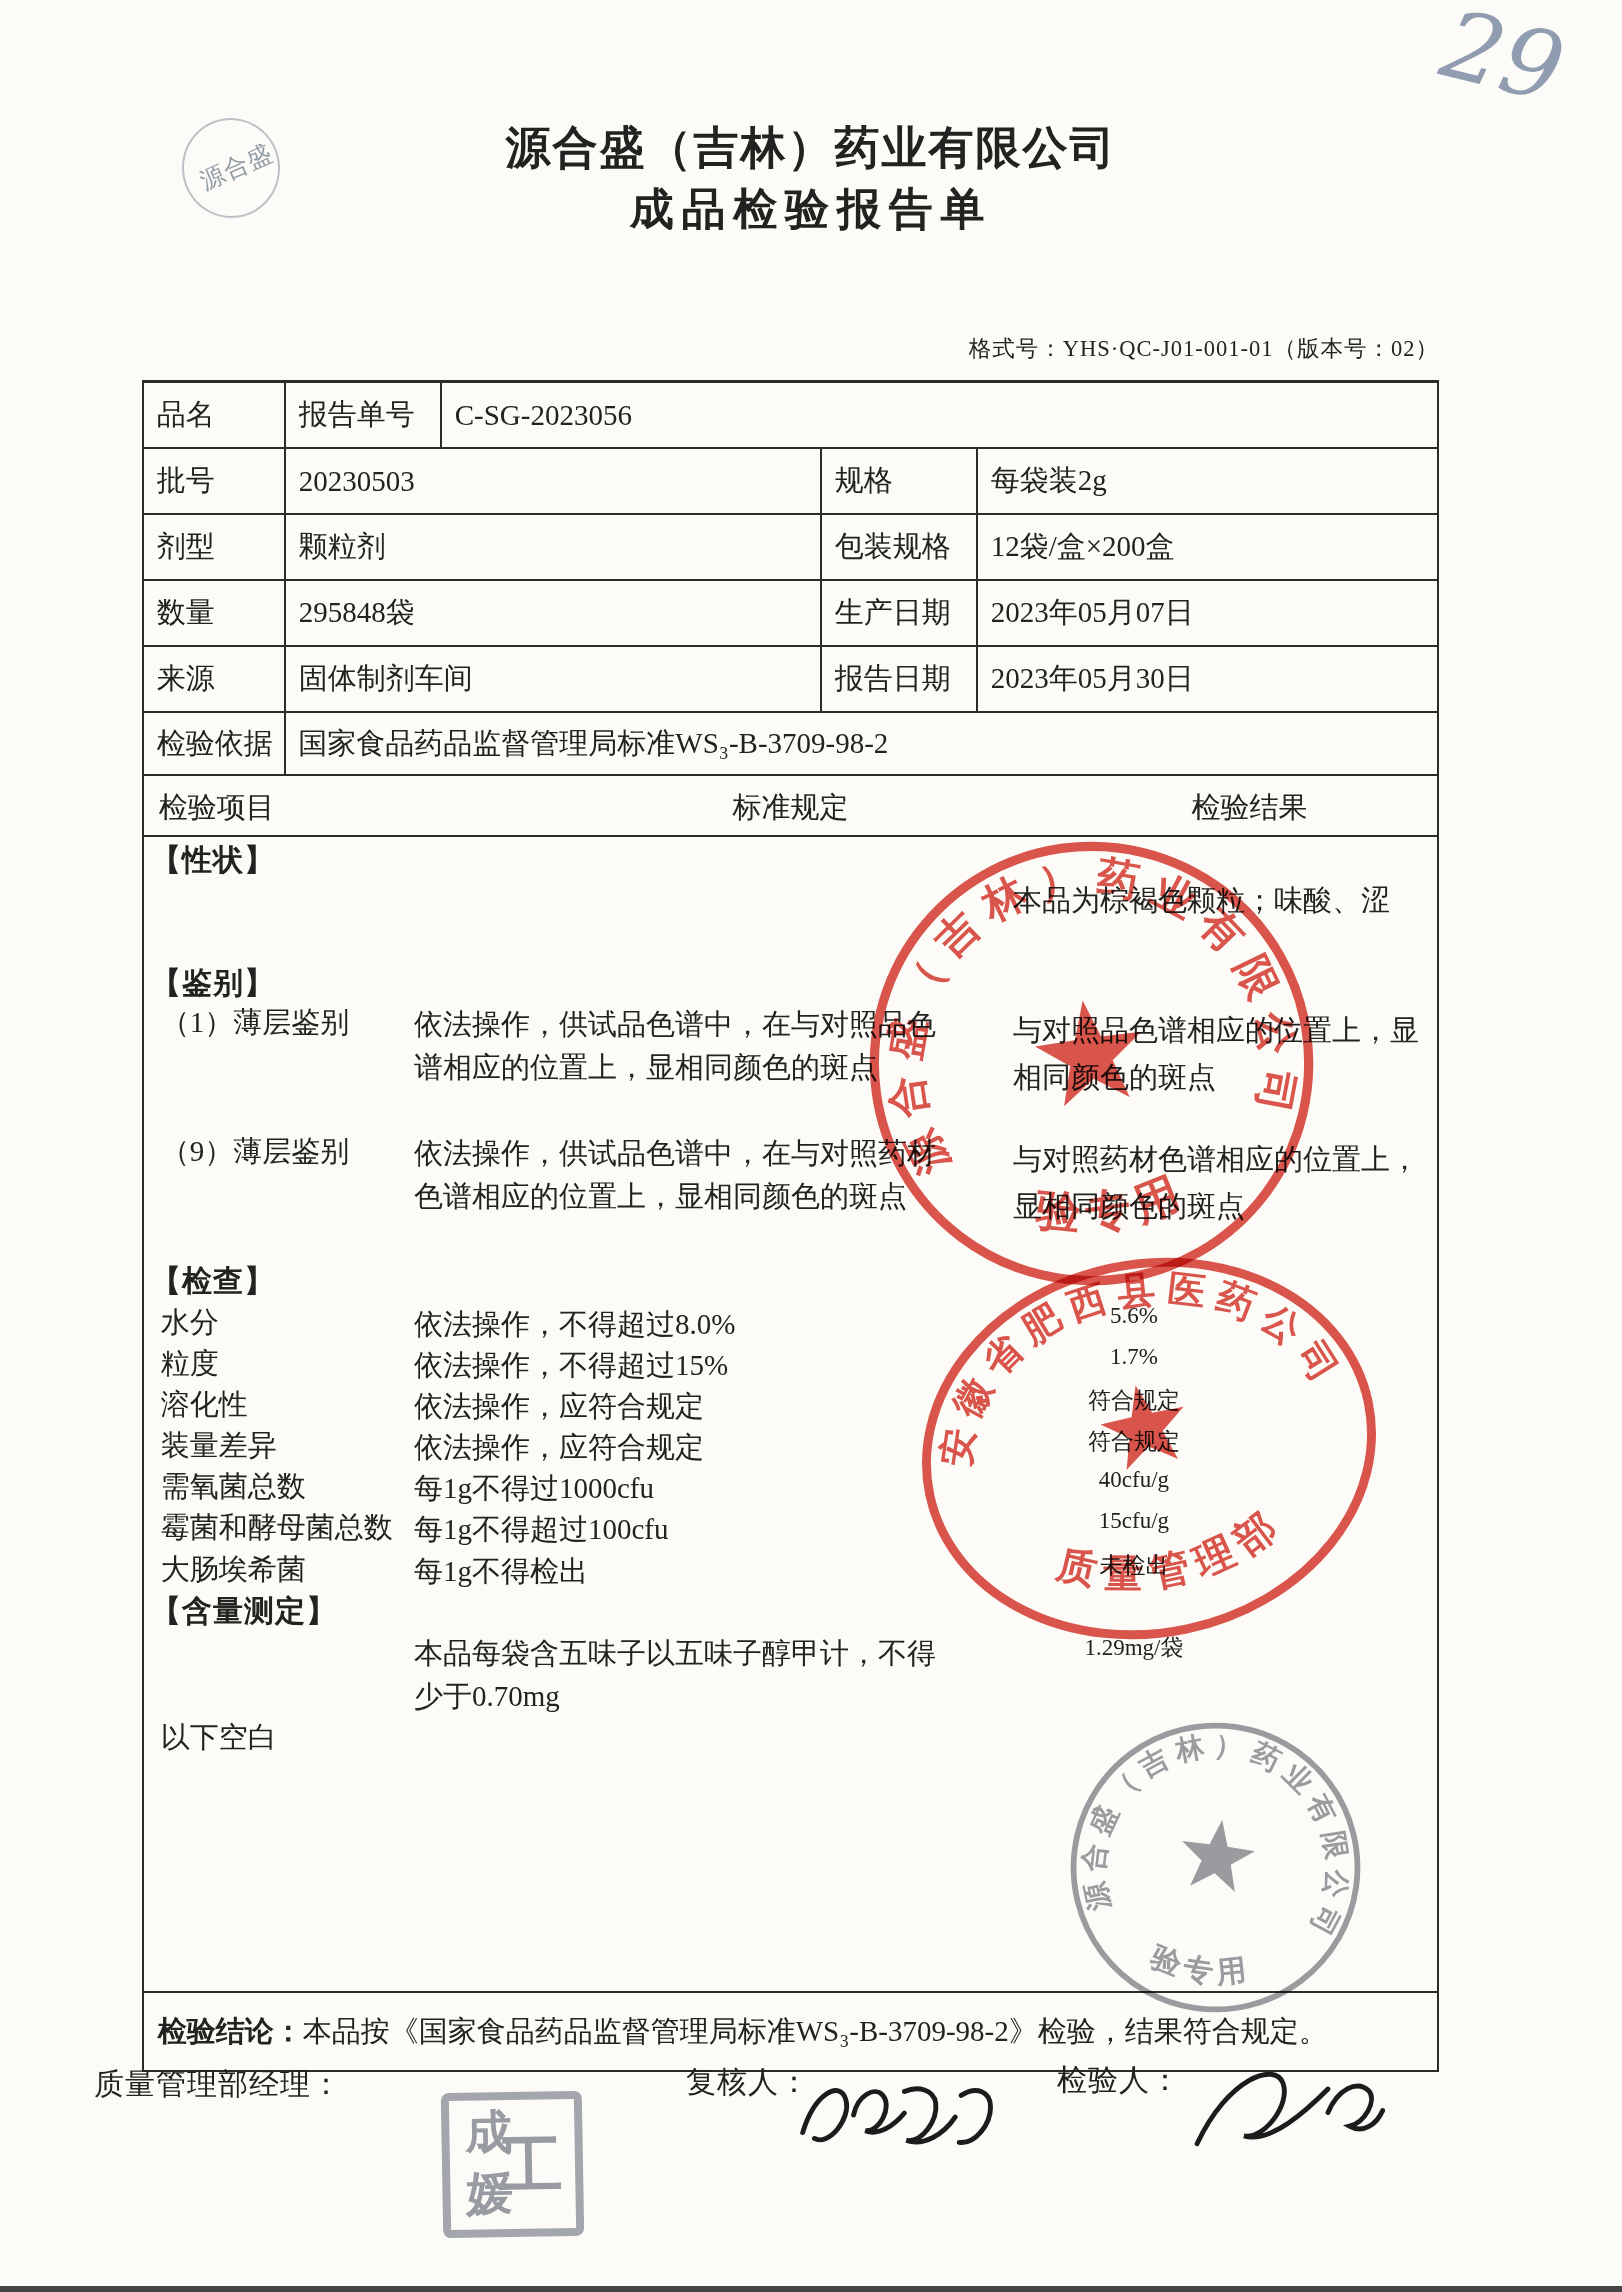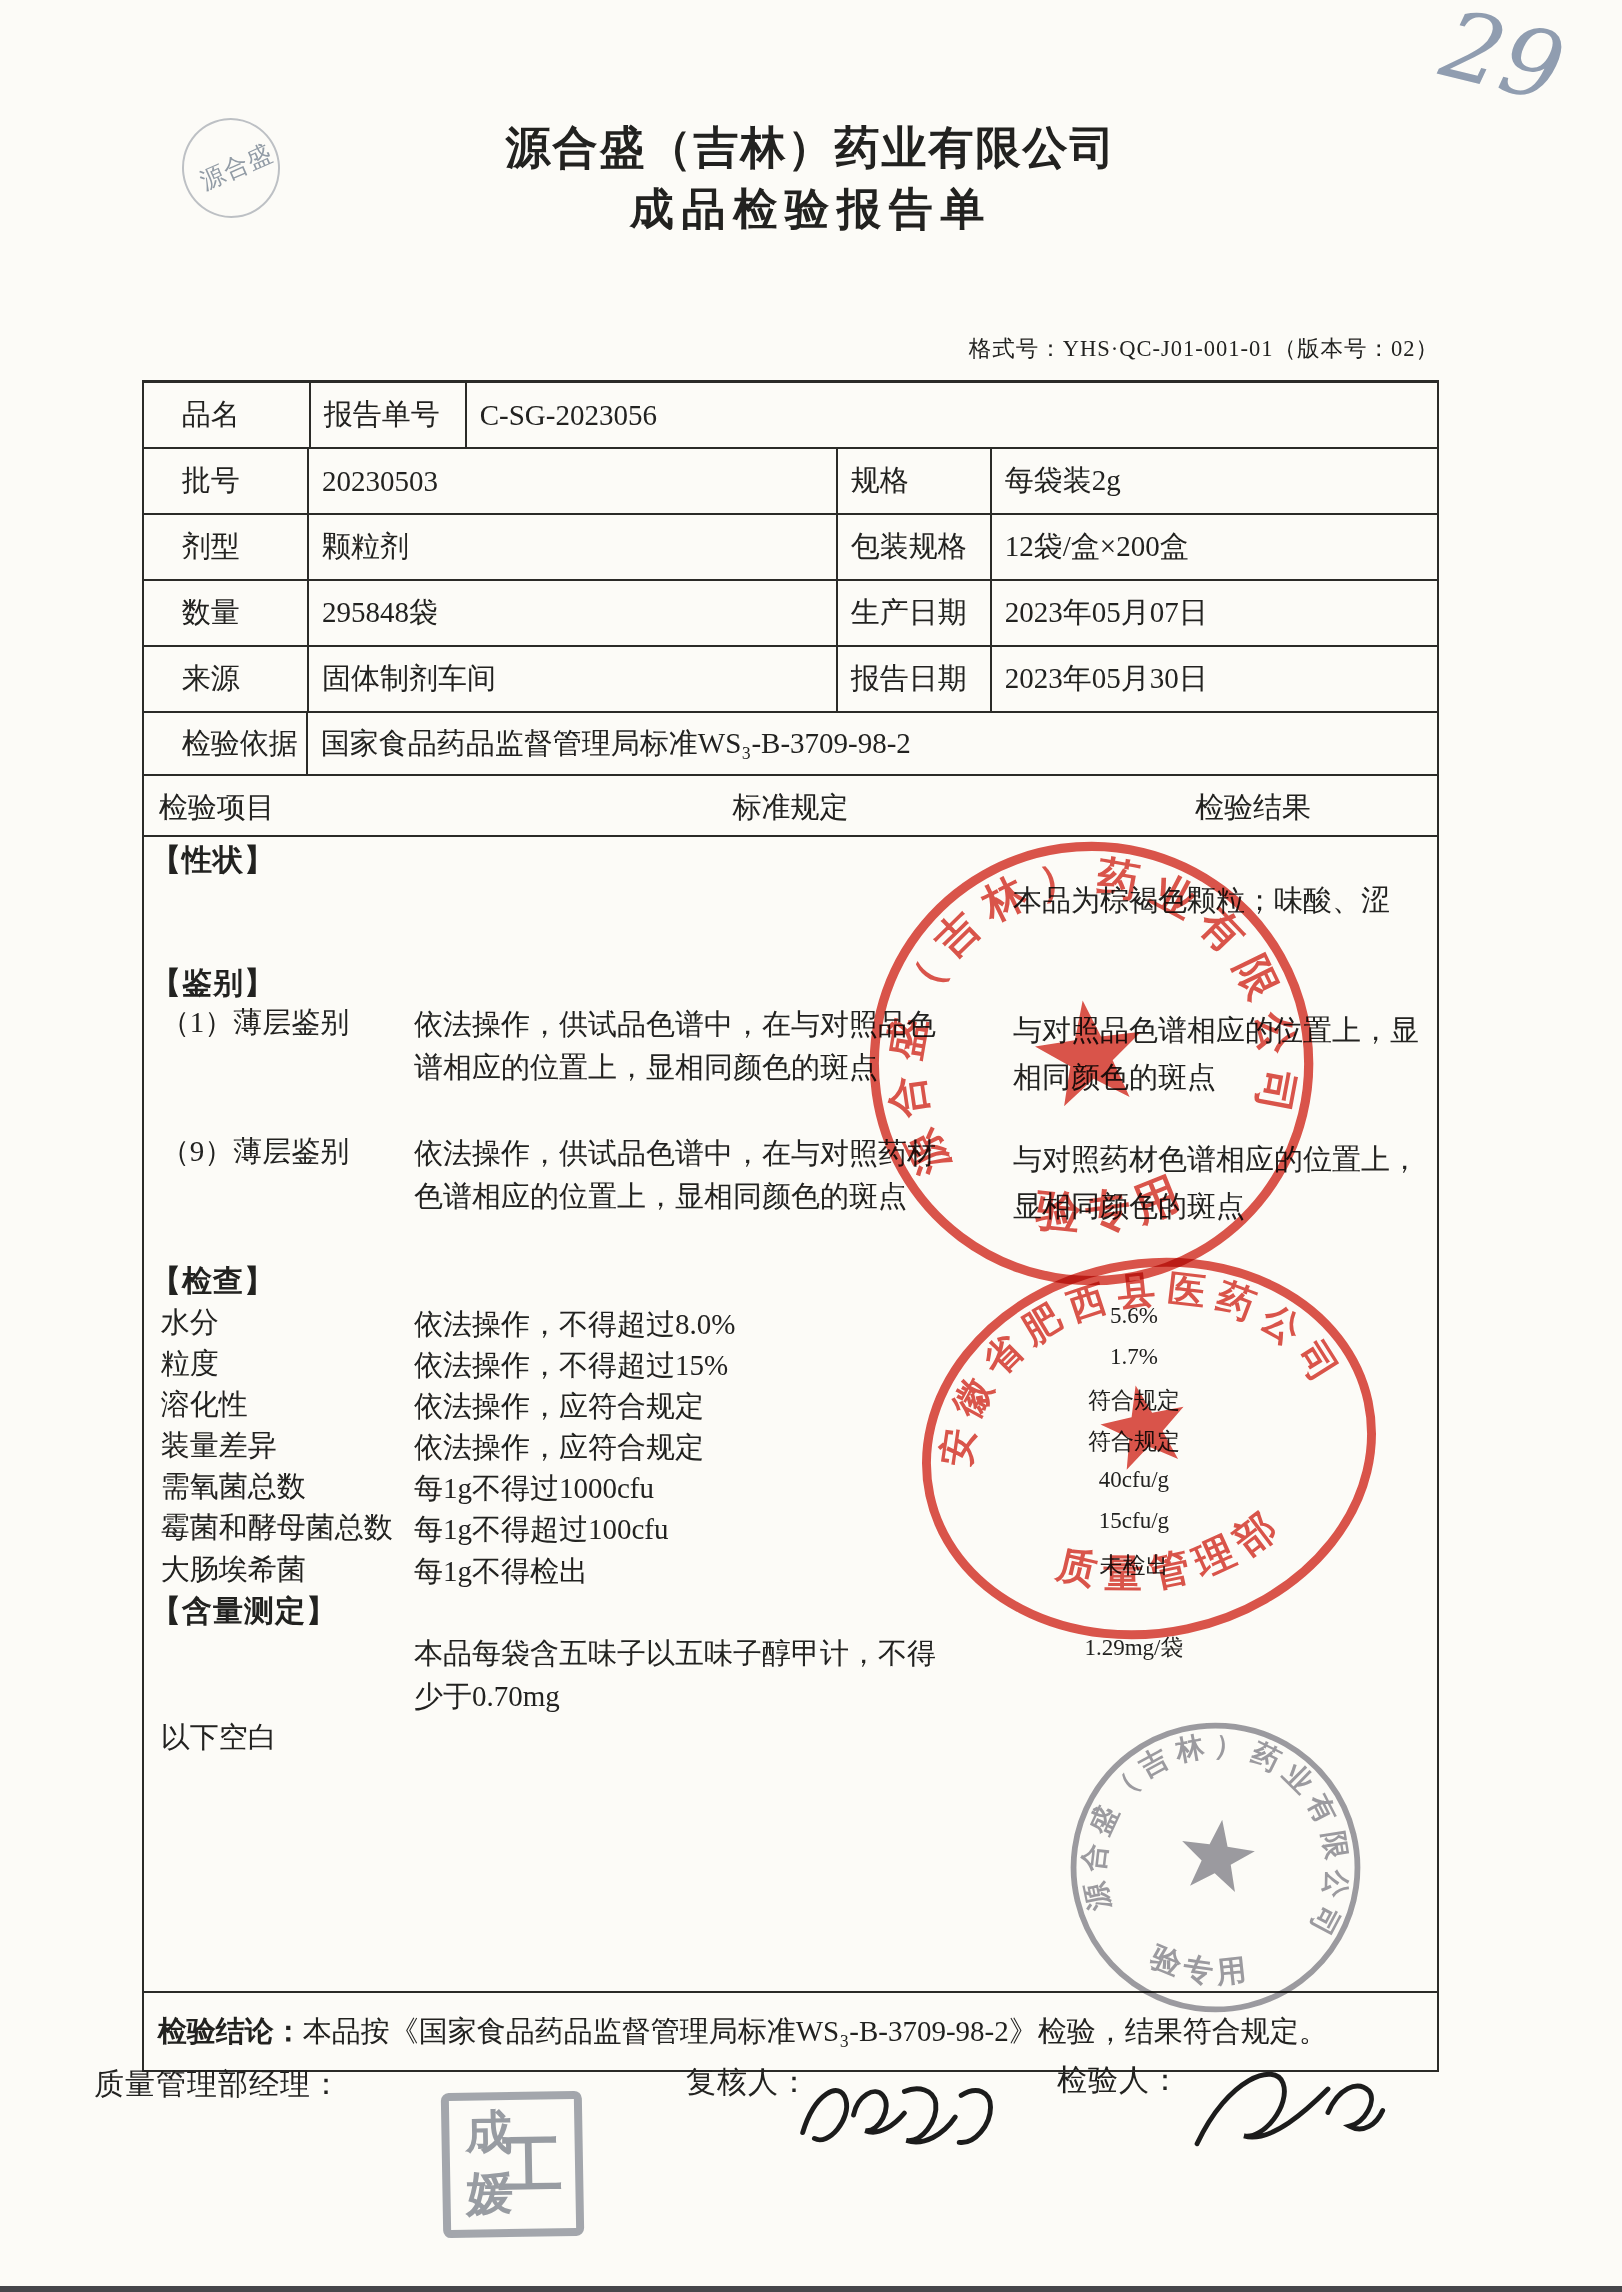--- a/index.html
+++ b/index.html
@@ -31,21 +31,21 @@
   }
   .title-co{left:0;right:0;top:118px;text-align:center;font-size:45px;font-weight:bold;letter-spacing:2px;}
   .title-doc{left:0;right:0;top:180px;text-align:center;font-size:44px;font-weight:bold;letter-spacing:7.8px;}
   .format-no{top:333px;right:183px;font-size:22.5px;letter-spacing:1px;}
   
   .tbl{
     left:142px;top:380px;width:1297px;
     border:2.9px solid var(--line);border-top-width:3.9px;
     box-sizing:border-box;font-size:29px;
   }
-  .tr{display:flex;border-bottom:2px solid var(--line);padding-left:25px;}
+  .tr{display:flex;border-bottom:2px solid var(--line);}
   .tr.info{height:64px;}
   .tr.basis{height:61px;}
   .tr.hdr{height:59px;position:relative;}
   .td{border-right:2px solid var(--line);display:flex;align-items:center;
       padding-left:12.7px;box-sizing:border-box;overflow:hidden;}
   .td.c1{width:142px;}
   .td.c2{width:536px;}
   .td.c3{width:156px;}
   .td.c4{width:451px;border-right:none;}
   .td.cwide{width:1155px;border-right:none;}
@@ -117,21 +117,21 @@
       <div class="td c4">2023年05月30日</div>
     </div>
     <div class="tr basis">
       <div class="td c1">检验依据</div>
       <div class="td cwide">国家食品药品监督管理局标准WS₃-B-3709-98-2</div>
     </div>
 
     <div class="tr hdr">
       <span style="left:14.7px;">检验项目</span>
       <span style="left:529px;width:235px;text-align:center;">标准规定</span>
-      <span style="left:932px;width:235px;text-align:right;">检验结果</span>
+      <span style="left:988px;width:235px;text-align:center;">检验结果</span>
     </div>
 
     <div class="content">
 
       <div class="sec" style="left:6.9px;top:2.9px;">【性状】</div>
       <div class="res" style="left:869px;top:40px;">本品为棕褐色颗粒；味酸、涩</div>
 
       <div class="sec" style="left:6.9px;top:126px;">【鉴别】</div>
       <div class="itm" style="left:16.7px;top:166px;">（1）薄层鉴别</div>
       <div class="std" style="left:270px;top:166px;">依法操作，供试品色谱中，在与对照品色谱相应的位置上，显相同颜色的斑点</div>

